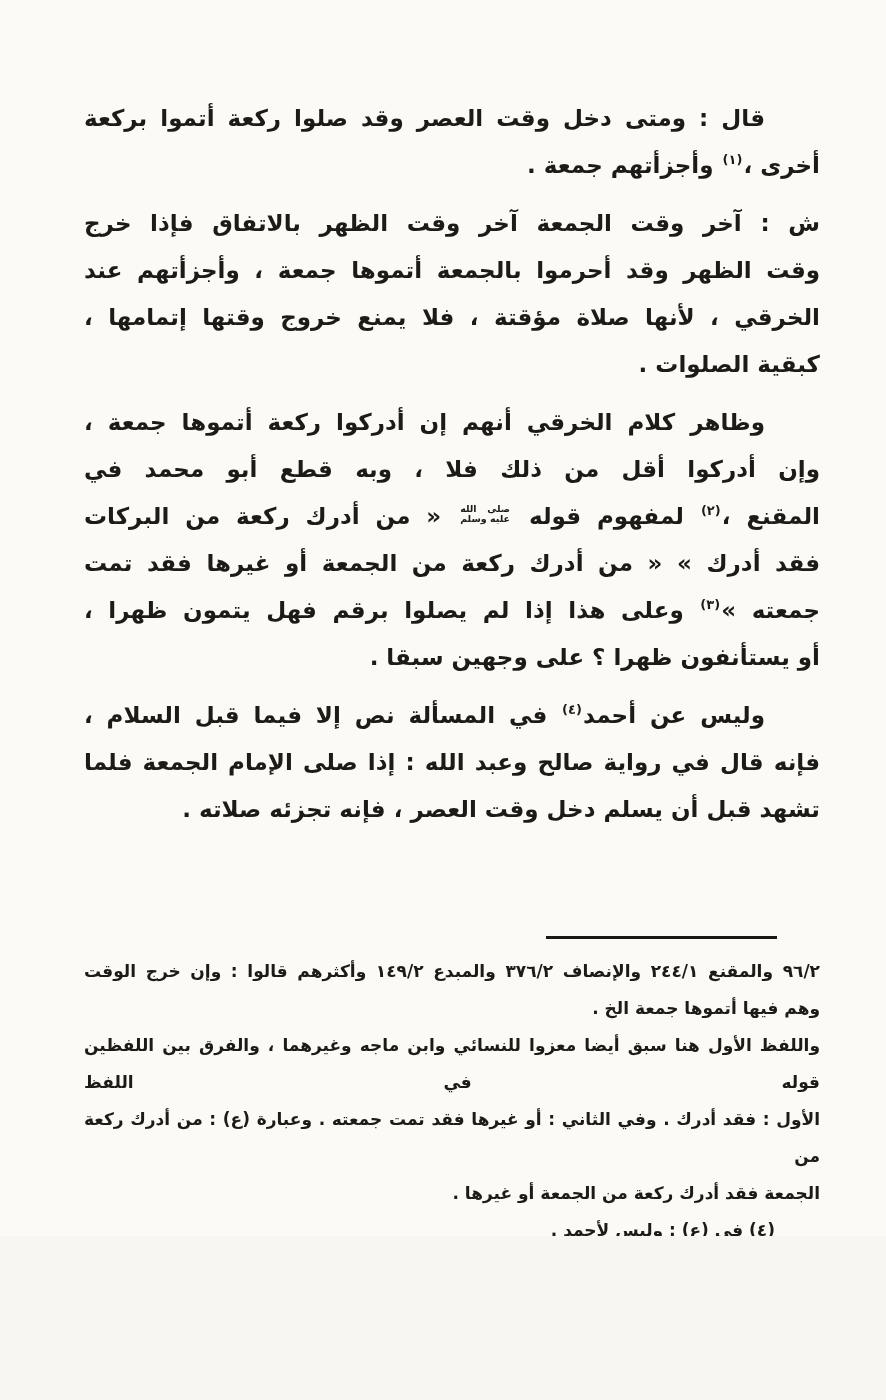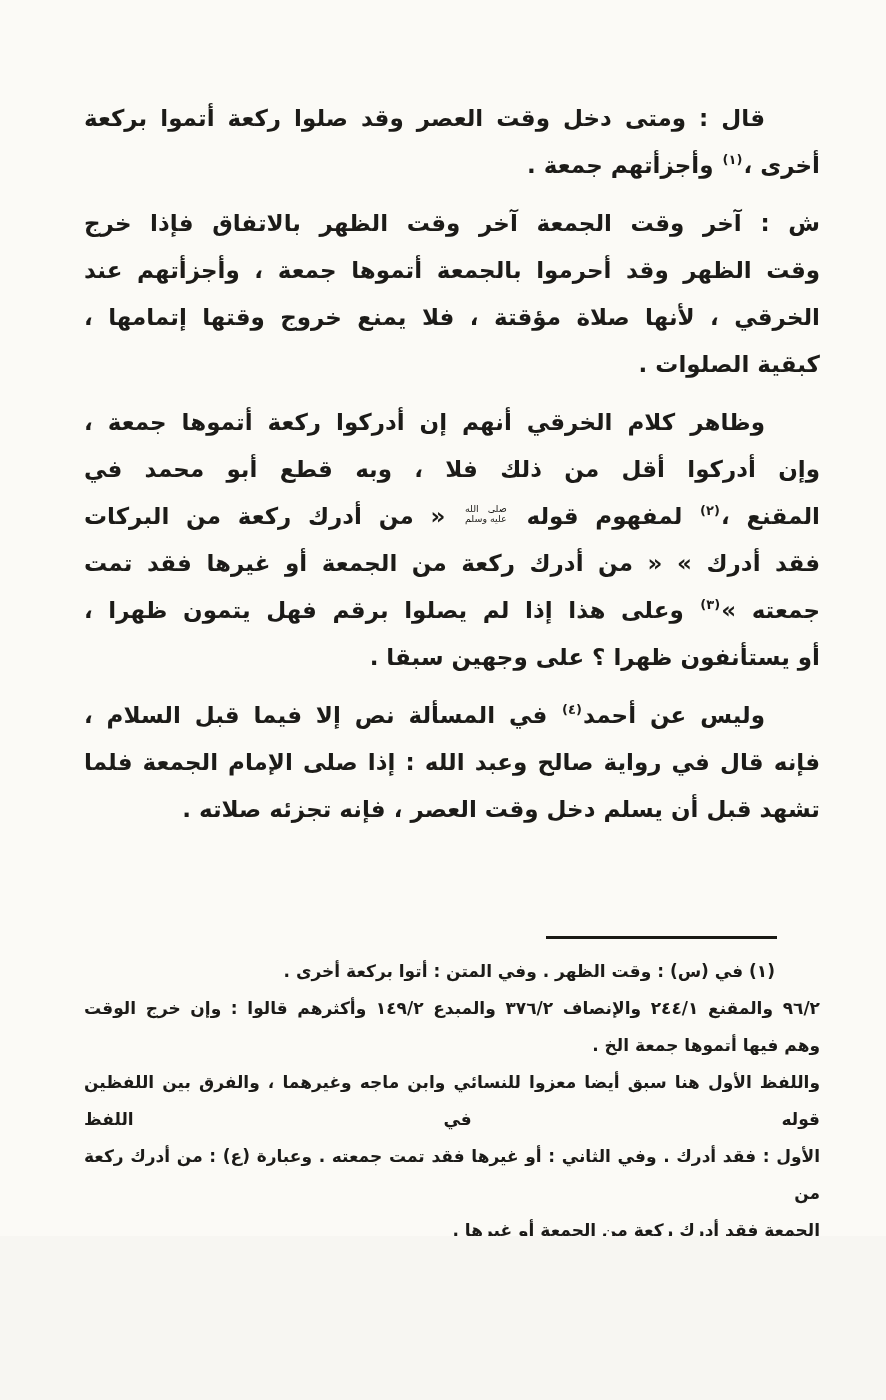--- a/index.html
+++ b/index.html
@@ -36,21 +36,21 @@
     line-height:0;
     vertical-align:9px;
     margin:0 1px;
     font-weight:bold;
   }
   .sll{
     display:inline-block;
     vertical-align:2px;
     font-size:9.5px;
     line-height:10px;
-    font-weight:normal;
+    font-weight:bold;
     text-align:center;
     margin:0 3px;
   }
   .fn-block{
     position:absolute;
     top:936px;
     right:66px;
     left:84px;
   }
   .fn-sep{
@@ -106,23 +106,20 @@
       <div class="para indented">
         <div class="bline fill"><span class="seg">وليس عن أحمد</span><sup class="fnref">(٤)</sup><span class="seg"> في المسألة نص إلا فيما قبل السلام ،</span></div>
         <div class="bline fill"><span class="seg">فإنه قال في رواية صالح وعبد الله : إذا صلى الإمام الجمعة فلما</span></div>
         <div class="bline"><span class="seg">تشهد قبل أن يسلم دخل وقت العصر ، فإنه تجزئه صلاته .</span></div>
       </div>
     </div>
   <div class="fn-block">
     <div class="fn-sep"></div>
     <div>
         <div class="fnote">
-          <div class="fline first">(١) في (س) : وقت الظهر . وفي المتن : أتوا بركعة أخرى .</div>
-        </div>
-        <div class="fnote">
           <div class="fline fill">٩٦/٢ والمقنع ٢٤٤/١ والإنصاف ٣٧٦/٢ والمبدع ١٤٩/٢ وأكثرهم قالوا : وإن خرج الوقت</div>
           <div class="fline">وهم فيها أتموها جمعة الخ .</div>
         </div>
         <div class="fnote">
           <div class="fline fill">واللفظ الأول هنا سبق أيضا معزوا للنسائي وابن ماجه وغيرهما ، والفرق بين اللفظين قوله في اللفظ</div>
           <div class="fline fill">الأول : فقد أدرك . وفي الثاني : أو غيرها فقد تمت جمعته . وعبارة (ع) : من أدرك ركعة من</div>
           <div class="fline">الجمعة فقد أدرك ركعة من الجمعة أو غيرها .</div>
         </div>
         <div class="fnote">
           <div class="fline first">(٤) في (ع) : وليس لأحمد .</div>

